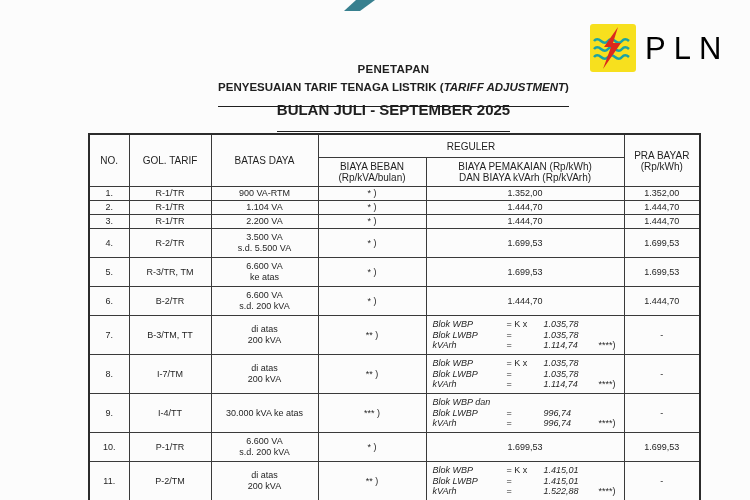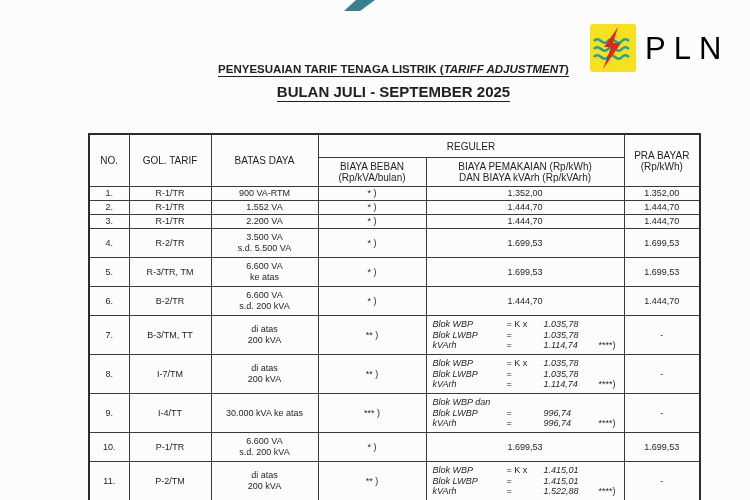--- a/index.html
+++ b/index.html
@@ -8,21 +8,21 @@
     background:#fcfcfc; font-family:"Liberation Sans", sans-serif; color:#1f1f1f;
   }
   .swoosh { position:absolute; left:344px; top:0; }
   .logo { position:absolute; left:590px; top:24px; display:flex; align-items:center; gap:9px; }
   .logo-box { width:46px; height:48px; background:#f7e01e; border-radius:3px; display:flex; align-items:center; justify-content:center; }
   .logo-text { font-size:31px; font-weight:normal; color:#000000; letter-spacing:8px; line-height:1; }
   .titles { position:absolute; left:88px; top:63px; width:611px; text-align:center; font-weight:bold; }
   .t1 { font-size:11.5px; margin-bottom:6px; letter-spacing:0.3px; }
   .t2 { font-size:11.5px; margin-bottom:8px; }
   .t3 { font-size:15px; }
-  .u  { border-bottom:1.6px solid #1f1f1f; padding-bottom:1px; }
+  .u  { border-bottom:1.6px solid #1f1f1f; padding-bottom:13px; }
   table.tariff {
     position:absolute; left:88px; top:133px; width:611px;
     border-collapse:collapse; table-layout:fixed; font-size:9px;
   }
   .tariff th, .tariff td {
     border:1px solid #3a3a3a; text-align:center; vertical-align:middle;
     padding:0; font-weight:normal; line-height:11px; overflow:hidden;
   }
   .tariff { border:2px solid #2c2c2c; }
   .tariff thead th { font-size:10px; }
@@ -53,20 +53,21 @@
         <path d="M4,17 q3,-3.5 7,0 t7,0 t7,0 t7,0 t7,0" stroke="#1ba3a3" stroke-width="2.6" fill="none"></path>
         <path d="M4,25 q3,-3.5 7,0 t7,0 t7,0 t7,0 t7,0" stroke="#1ba3a3" stroke-width="2.6" fill="none"></path>
         <path d="M4,33 q3,-3.5 7,0 t7,0 t7,0 t7,0 t7,0" stroke="#1ba3a3" stroke-width="2.6" fill="none"></path>
         <polygon points="28,3 14,23 21,23 13,45 31,19 23,19" fill="#dc291d"></polygon>
       </svg>
     </div>
     <span class="logo-text">PLN</span>
   </div>
 
   <div class="titles">
+    <div class="t1">PENETAPAN</div>
     <div class="t2"><span class="u"><span>PENYESUAIAN TARIF TENAGA LISTRIK (</span><i>TARIFF ADJUSTMENT</i><span>)</span></span></div>
     <div class="t3"><span class="u">BULAN JULI - SEPTEMBER 2025</span></div>
   </div>
 
   <table class="tariff">
     <colgroup>
       <col style="width:40px">
         <col style="width:82px">
         <col style="width:107px">
       <col style="width:108px">
@@ -103,21 +104,21 @@
             <div>900 VA-RTM</div>
           </td>
           <td>* )</td>
           <td>1.352,00</td>
           <td>1.352,00</td>
         </tr>
         <tr class="row-s">
           <td>2.</td>
           <td>R-1/TR</td>
           <td>
-            <div>1.552 VA</div>
+            <div>1.104 VA</div>
           </td>
           <td>* )</td>
           <td>1.444,70</td>
           <td>1.444,70</td>
         </tr>
         <tr class="row-s">
           <td>3.</td>
           <td>R-1/TR</td>
           <td>
             <div>2.200 VA</div>

